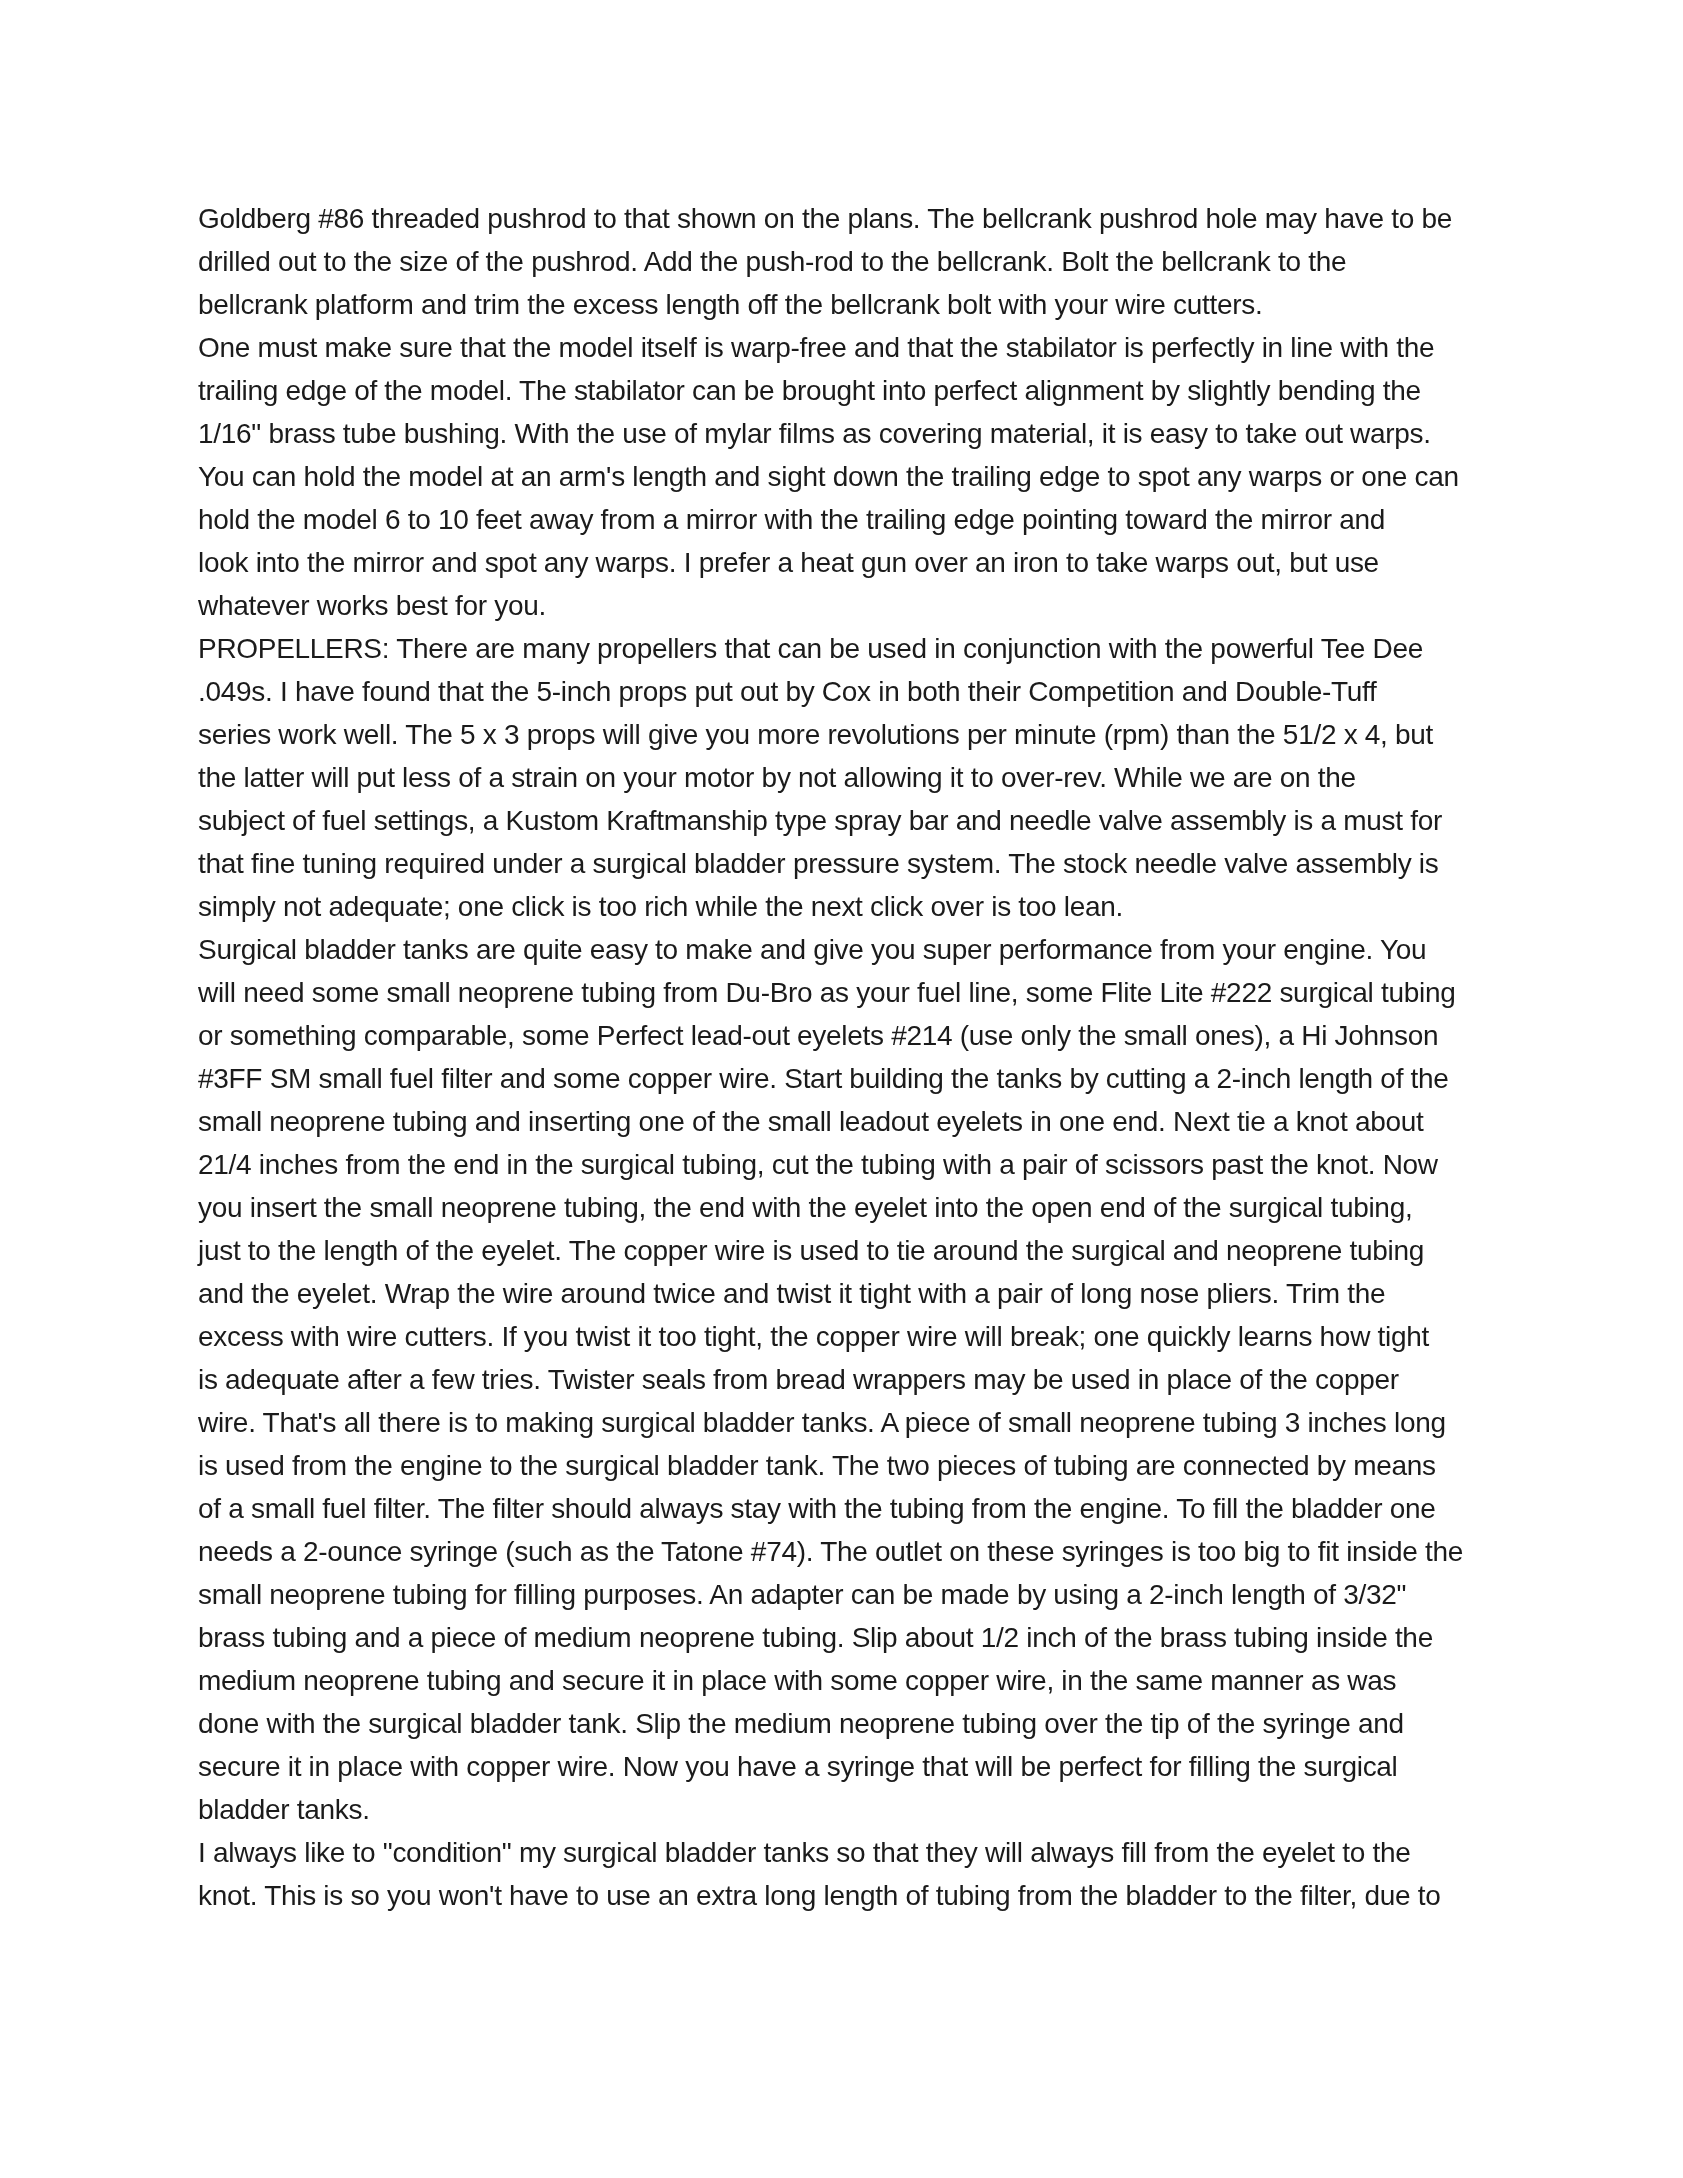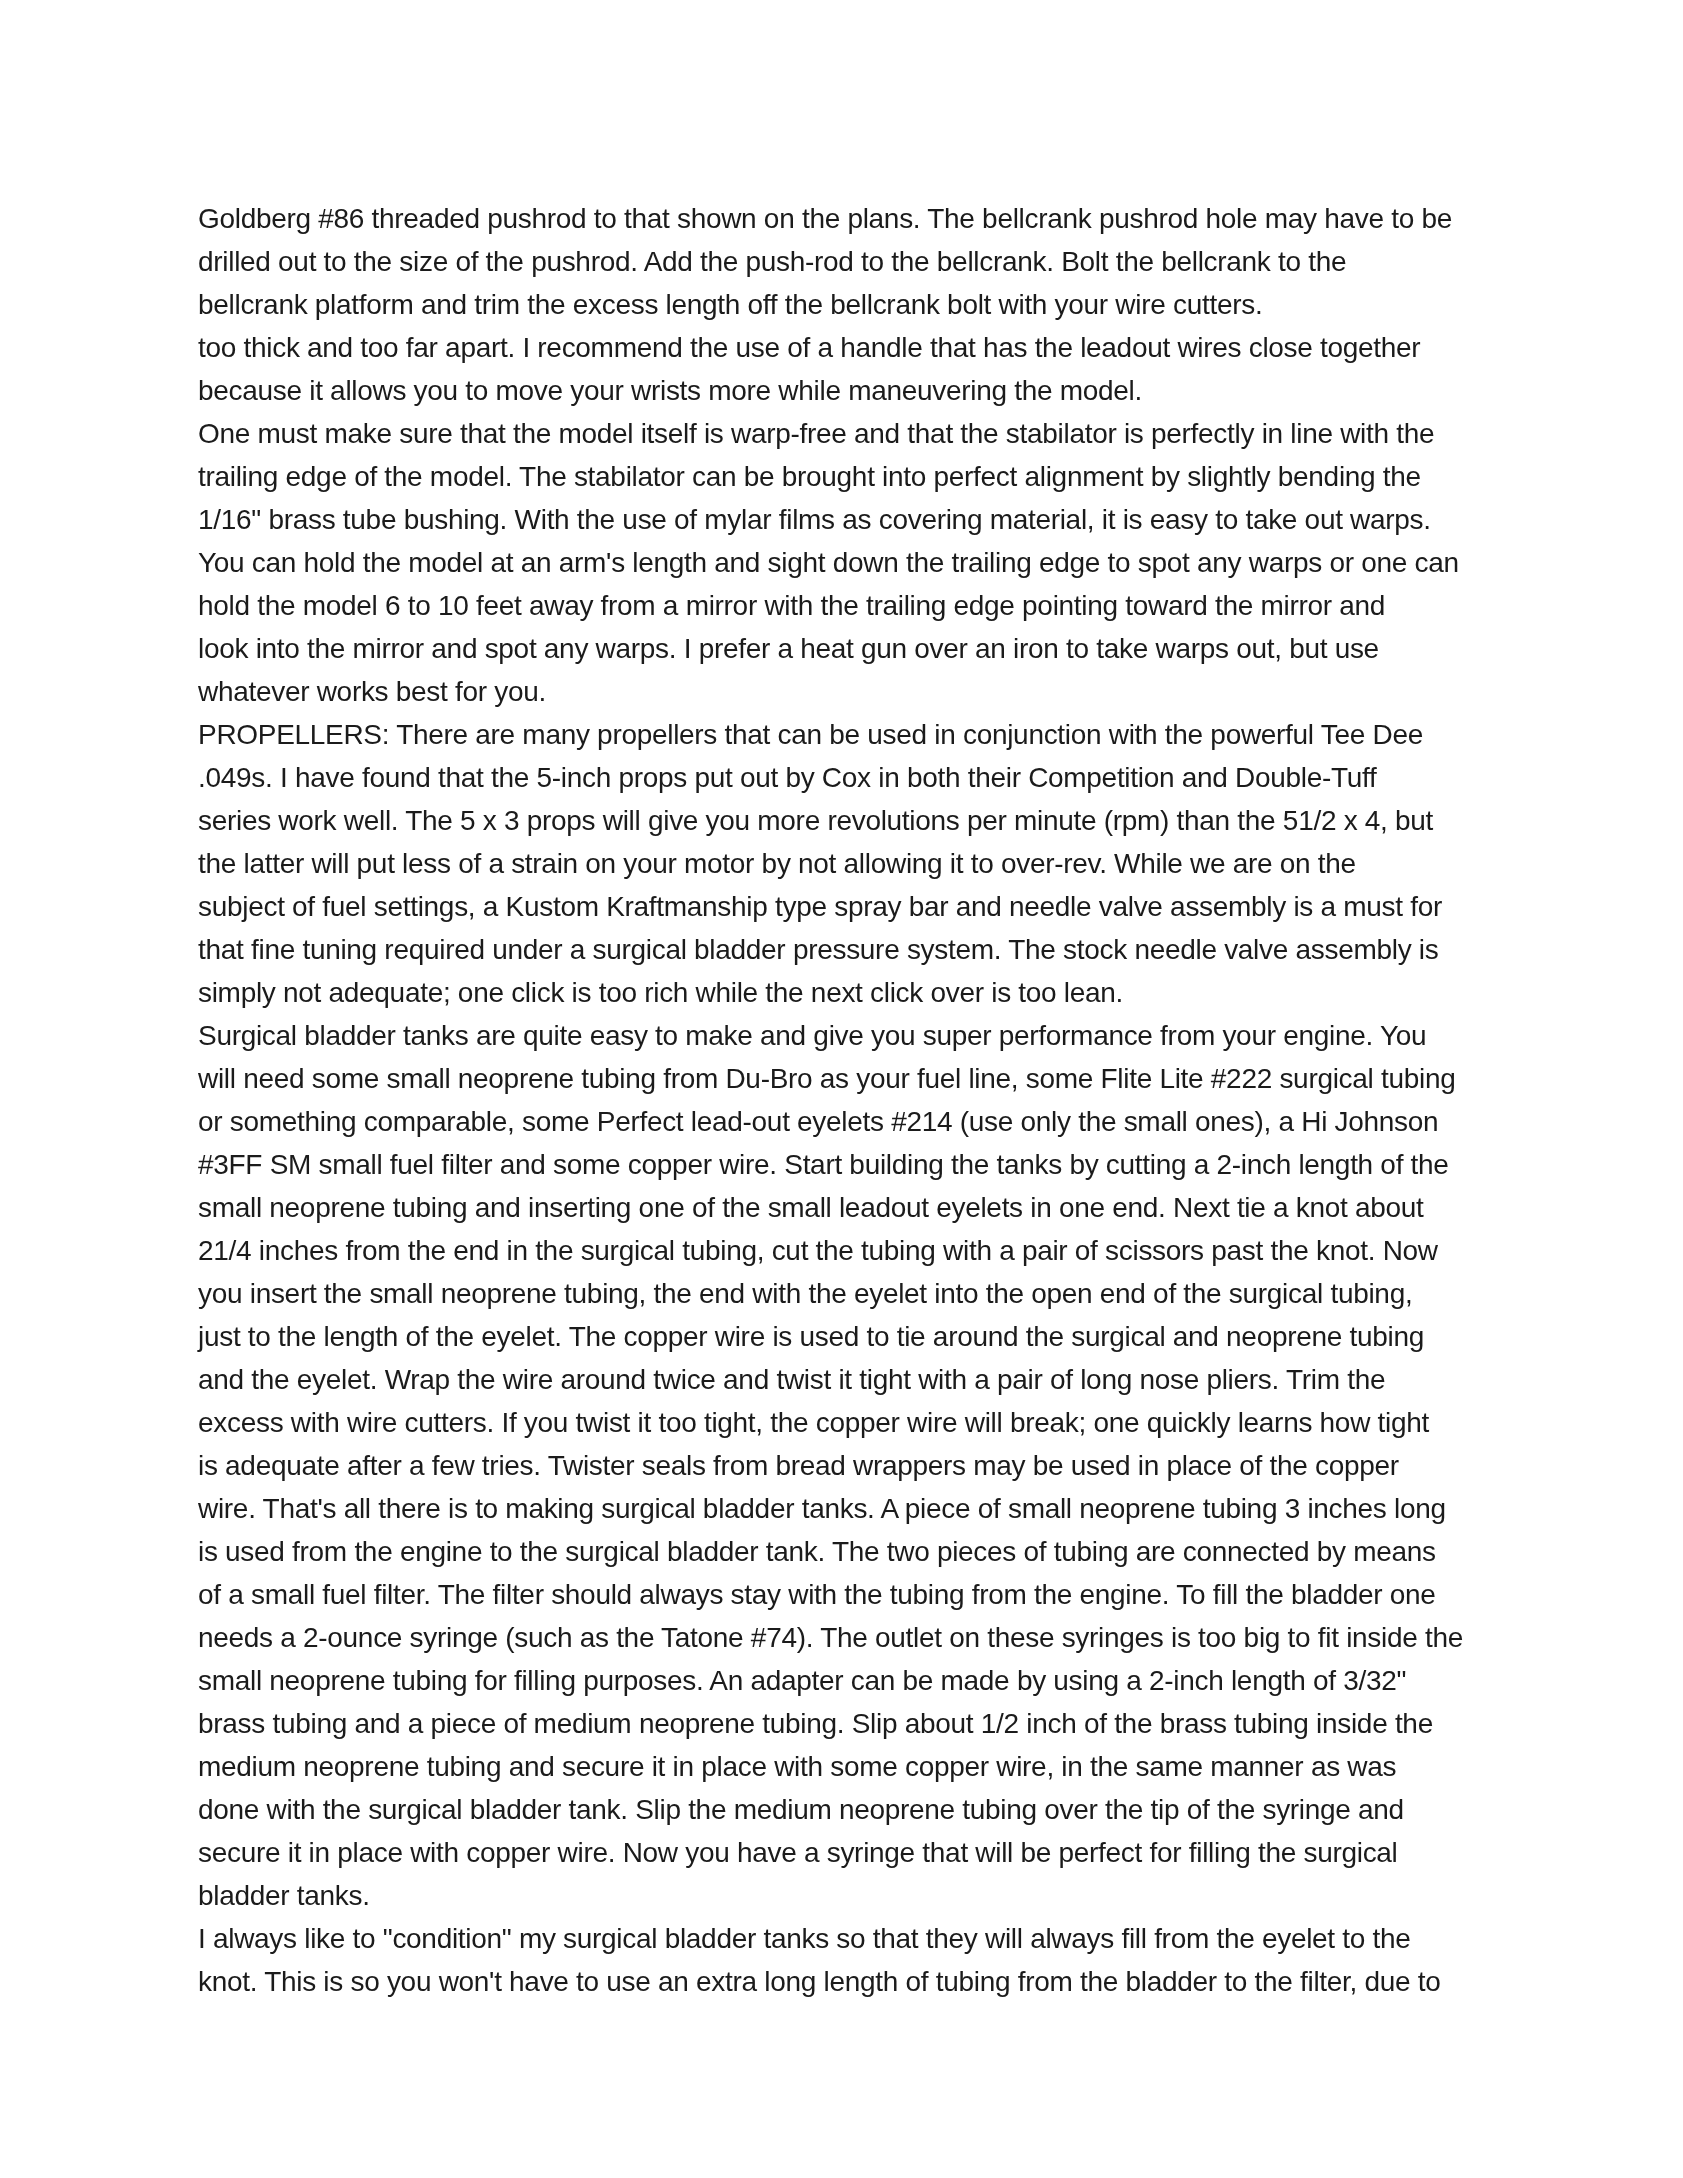--- a/index.html
+++ b/index.html
@@ -35,22 +35,20 @@
     text-align: left;
   }
 </style>
 </head>
 <body>
 
 <main class="page">
   <p class="para">Goldberg #86 threaded pushrod to that shown on the plans. The bellcrank pushrod hole may have to be
 drilled out to the size of the pushrod. Add the push-rod to the bellcrank. Bolt the bellcrank to the
 bellcrank platform and trim the excess length off the bellcrank bolt with your wire cutters.</p>
-  <p class="para">too thick and too far apart. I recommend the use of a handle that has the leadout wires close together
-because it allows you to move your wrists more while maneuvering the model.</p>
   <p class="para">One must make sure that the model itself is warp-free and that the stabilator is perfectly in line with the
 trailing edge of the model. The stabilator can be brought into perfect alignment by slightly bending the
 1/16" brass tube bushing. With the use of mylar films as covering material, it is easy to take out warps.
 You can hold the model at an arm's length and sight down the trailing edge to spot any warps or one can
 hold the model 6 to 10 feet away from a mirror with the trailing edge pointing toward the mirror and
 look into the mirror and spot any warps. I prefer a heat gun over an iron to take warps out, but use
 whatever works best for you.</p>
   <p class="para">PROPELLERS: There are many propellers that can be used in conjunction with the powerful Tee Dee
 .049s. I have found that the 5-inch props put out by Cox in both their Competition and Double-Tuff
 series work well. The 5 x 3 props will give you more revolutions per minute (rpm) than the 51/2 x 4, but

